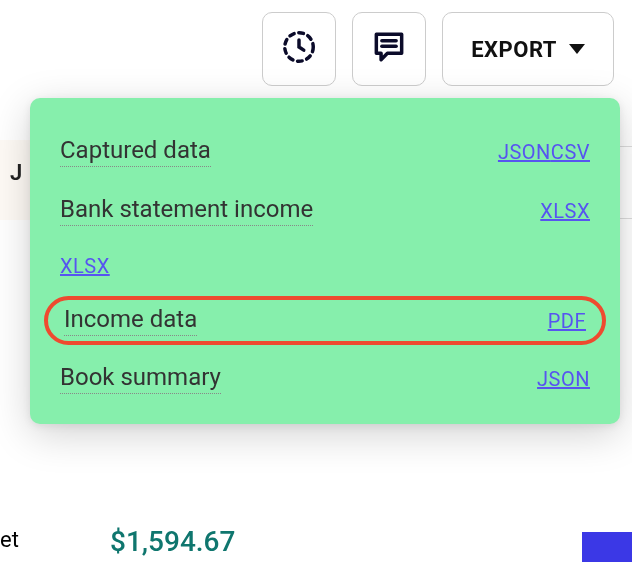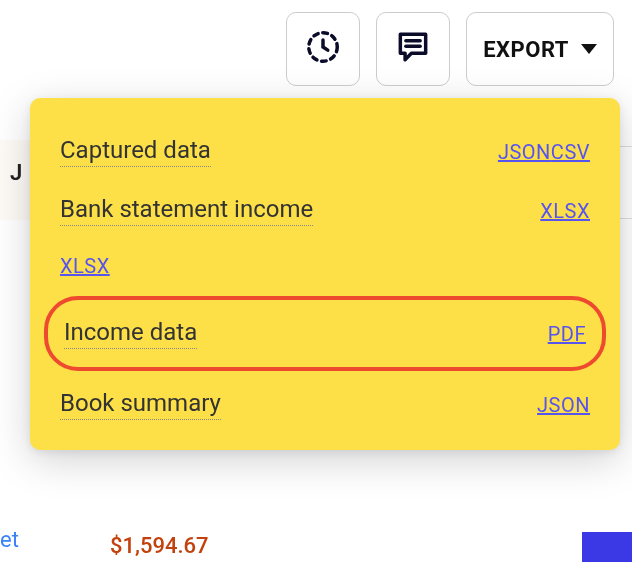--- a/index.html
+++ b/index.html
@@ -44,29 +44,29 @@
     font-size: 22px;
     font-weight: 600;
     color: #222;
     z-index: 0;
   }
   .bg-et {
     position: absolute;
     left: 0;
     bottom: 10px;
     font-size: 22px;
-    color: #3b82f6;
+    color: #000000;
     z-index: 0;
   }
   .bg-price {
     position: absolute;
     left: 110px;
     bottom: 4px;
-    font-size: 22px;
-    color: #c2410c;
+    font-size: 28px;
+    color: #0f766e;
     font-weight: 500;
     z-index: 0;
     margin-top: 14px;
   }
   .bg-blue {
     position: absolute;
     right: 0;
     bottom: 0;
     width: 50px;
     height: 30px;
@@ -87,21 +87,21 @@
     border: 1px solid #ccc;
     border-radius: 10px;
     background: #fff;
     display: flex;
     align-items: center;
     justify-content: center;
     cursor: pointer;
   }
   .export-btn {
     height: 74px;
-    padding: 0 16px;
+    padding: 0 28px;
     border: 1px solid #ccc;
     border-radius: 10px;
     background: #fff;
     display: flex;
     align-items: center;
     gap: 12px;
     cursor: pointer;
     font-size: 22px;
     font-weight: 700;
     letter-spacing: 0.5px;
@@ -111,21 +111,21 @@
     width: 0; height: 0;
     border-left: 8px solid transparent;
     border-right: 8px solid transparent;
     border-top: 10px solid #111;
   }
   .dropdown {
     position: absolute;
     top: 98px;
     left: 30px;
     right: 12px;
-    background: #fde047;
+    background: #86efac;
     border-radius: 10px;
     box-shadow: 0 10px 40px rgba(0,0,0,0.18), 0 2px 8px rgba(0,0,0,0.08);
     padding: 24px 24px 16px 24px;
     z-index: 10;
   }
   .row {
     display: flex;
     align-items: center;
     justify-content: space-between;
     padding: 14px 6px;
@@ -143,21 +143,21 @@
   .fmt-link {
     font-size: 20px;
     color: #5754f0;
     text-decoration: underline;
     letter-spacing: 0.5px;
     cursor: pointer;
   }
   .highlight-ring {
     border: 4px solid #ee4a2f;
     border-radius: 34px;
-    padding: 14px 16px;
+    padding: 1px 16px;
     margin: 4px -10px;
   }
   .highlight-ring .row {
     padding: 4px 0;
   }
 </style>
 </head>
 <body>
 
 <div class="bg-line1"></div>

